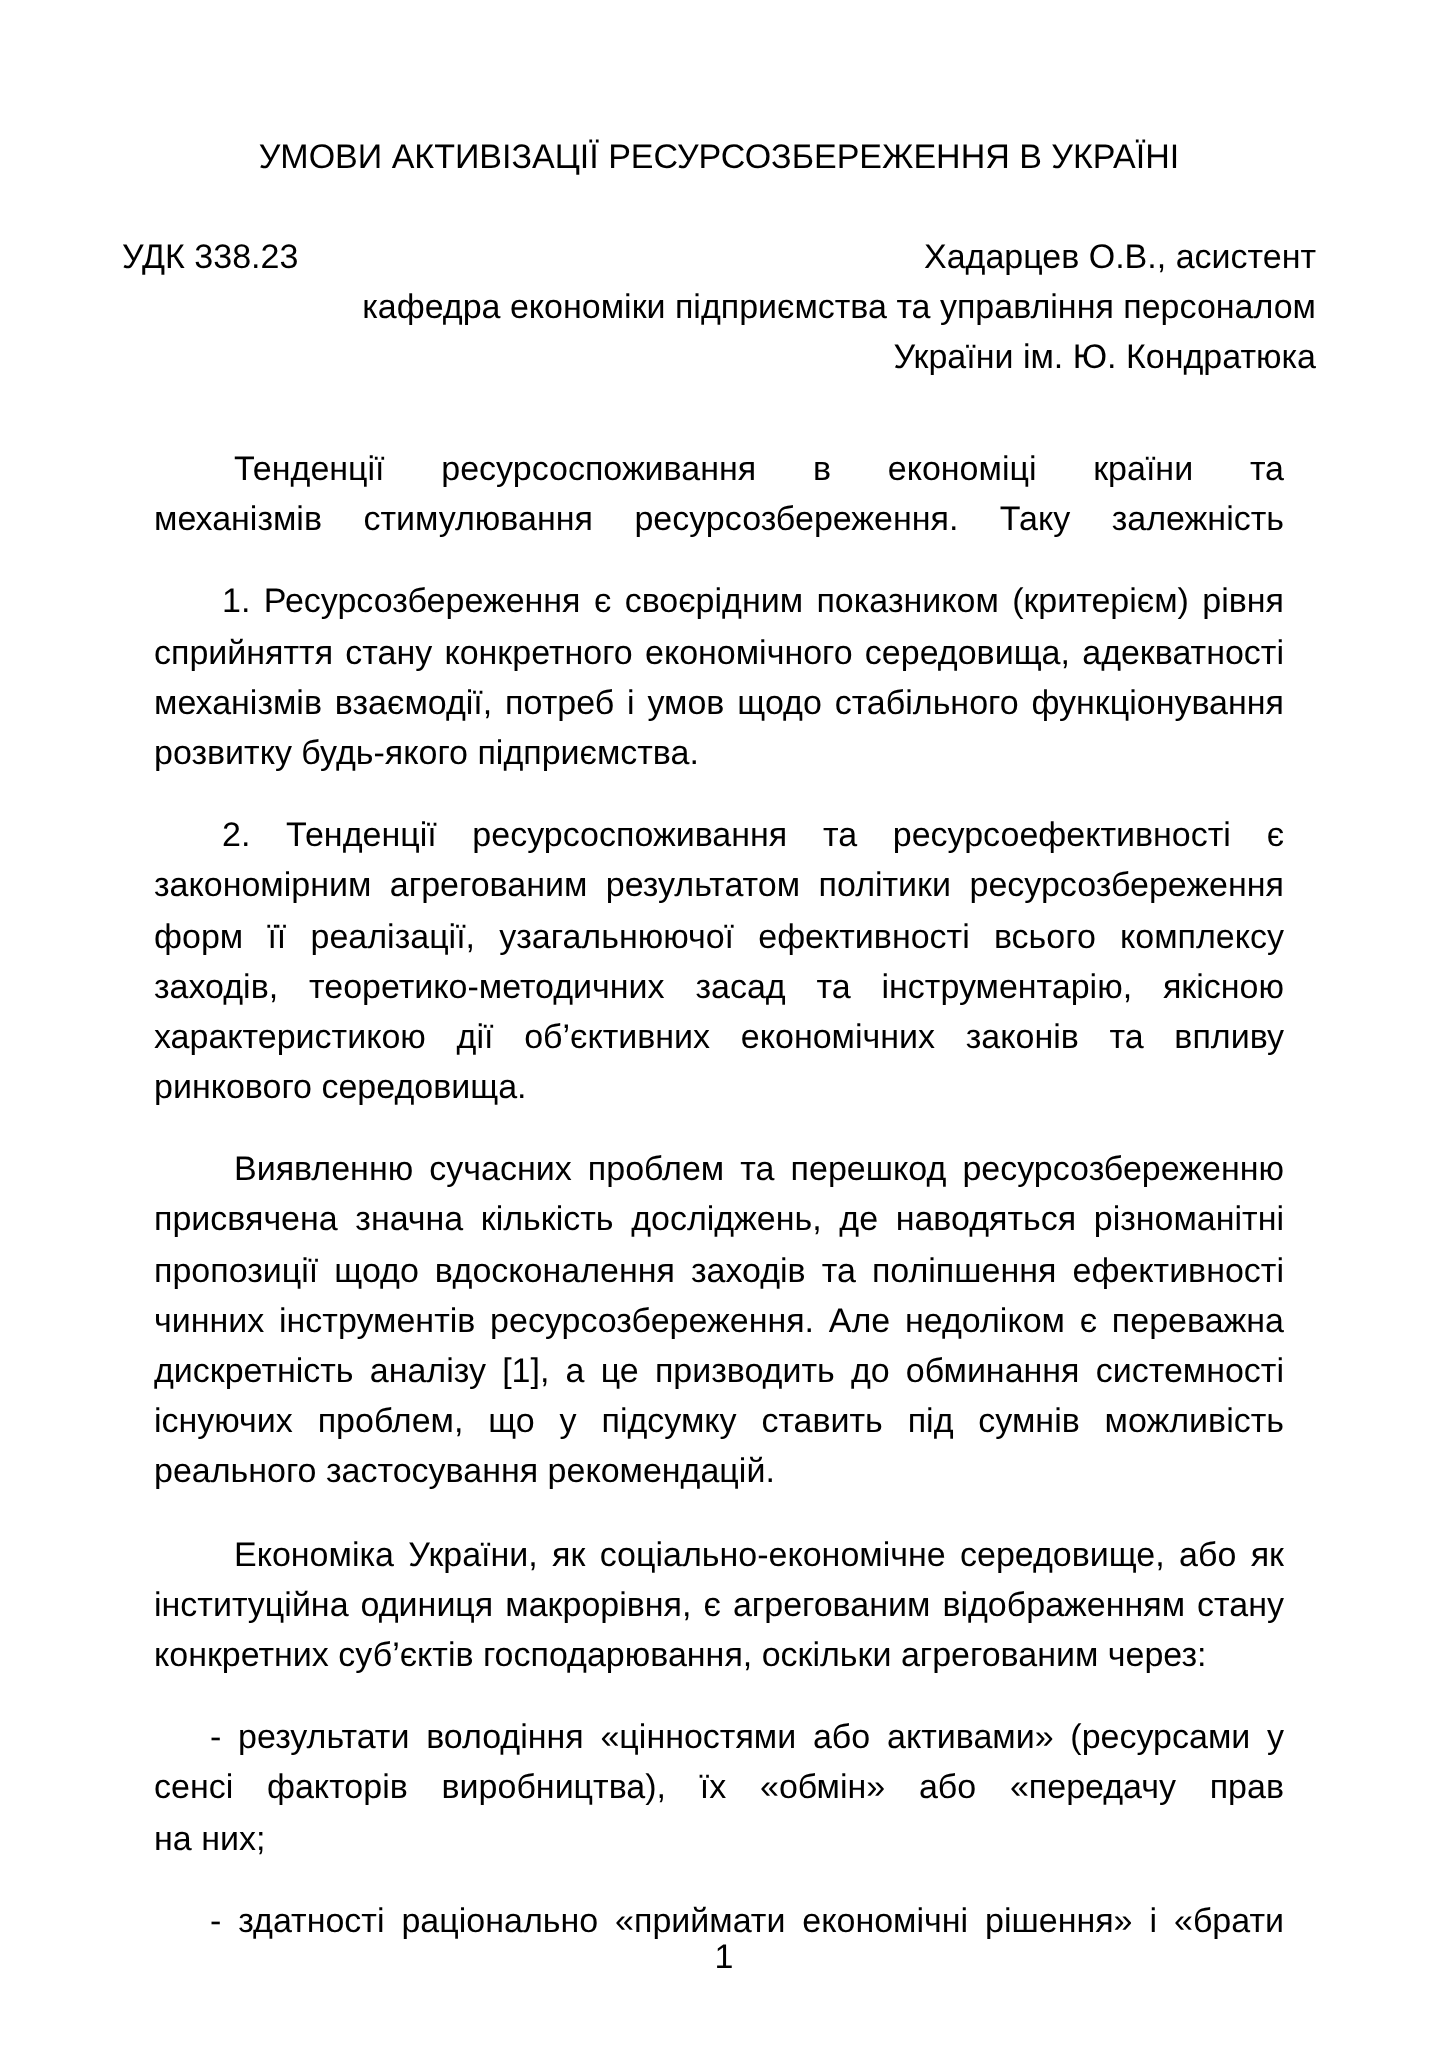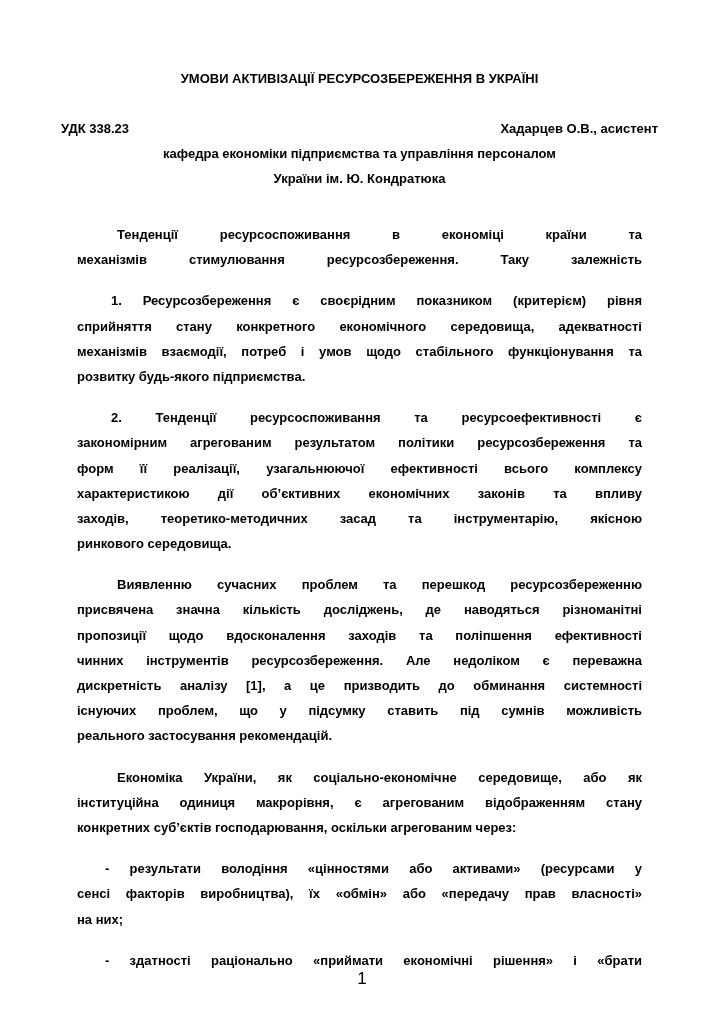--- a/index.html
+++ b/index.html
@@ -16,41 +16,40 @@
     background: #ffffff;
     font-family: "Liberation Sans", sans-serif;
     color: #000000;
     overflow: hidden;
   }
   .content {
     position: absolute;
     left: 61px;
     top: 66px;
     width: 597px;
-    font-size: 13px;
-    font-weight: bold;
+    font-size: 17px;
   }
   .doc-title {
     height: 25px;
     line-height: 25px;
     text-align: center;
     margin-bottom: 25px;
     white-space: nowrap;
   }
   .meta-row {
     display: flex;
     justify-content: space-between;
     height: 25px;
     line-height: 25px;
     gap: 25px;
   }
   .meta-right {
     height: 25px;
     line-height: 25px;
-    text-align: center;
+    text-align: right;
   }
   .body-block {
     margin-top: 31px;
   }
   .paragraph {
     margin: 16px;
   }
   .pline {
     height: 25.2px;
     line-height: 25.2px;
@@ -100,22 +99,22 @@
         <div class="paragraph">
           <div class="pline ind-numbered">1. Ресурсозбереження є своєрідним показником (критерієм) рівня</div>
           <div class="pline">сприйняття стану конкретного економічного середовища, адекватності</div>
           <div class="pline">механізмів взаємодії, потреб і умов щодо стабільного функціонування та</div>
           <div class="pline lastline">розвитку будь-якого підприємства.</div>
         </div>
         <div class="paragraph">
           <div class="pline ind-numbered">2. Тенденції ресурсоспоживання та ресурсоефективності є</div>
           <div class="pline">закономірним агрегованим результатом політики ресурсозбереження та</div>
           <div class="pline">форм її реалізації, узагальнюючої ефективності всього комплексу</div>
+          <div class="pline">заходів, теоретико-методичних засад та інструментарію, якісною</div>
           <div class="pline">характеристикою дії об’єктивних економічних законів та впливу</div>
-          <div class="pline">заходів, теоретико-методичних засад та інструментарію, якісною</div>
           <div class="pline lastline">ринкового середовища.</div>
         </div>
         <div class="paragraph">
           <div class="pline ind-normal">Виявленню сучасних проблем та перешкод ресурсозбереженню</div>
           <div class="pline">присвячена значна кількість досліджень, де наводяться різноманітні</div>
           <div class="pline">пропозиції щодо вдосконалення заходів та поліпшення ефективності</div>
           <div class="pline">чинних інструментів ресурсозбереження. Але недоліком є переважна</div>
           <div class="pline">дискретність аналізу [1], а це призводить до обминання системності</div>
           <div class="pline">існуючих проблем, що у підсумку ставить під сумнів можливість</div>
           <div class="pline lastline">реального застосування рекомендацій.</div>

